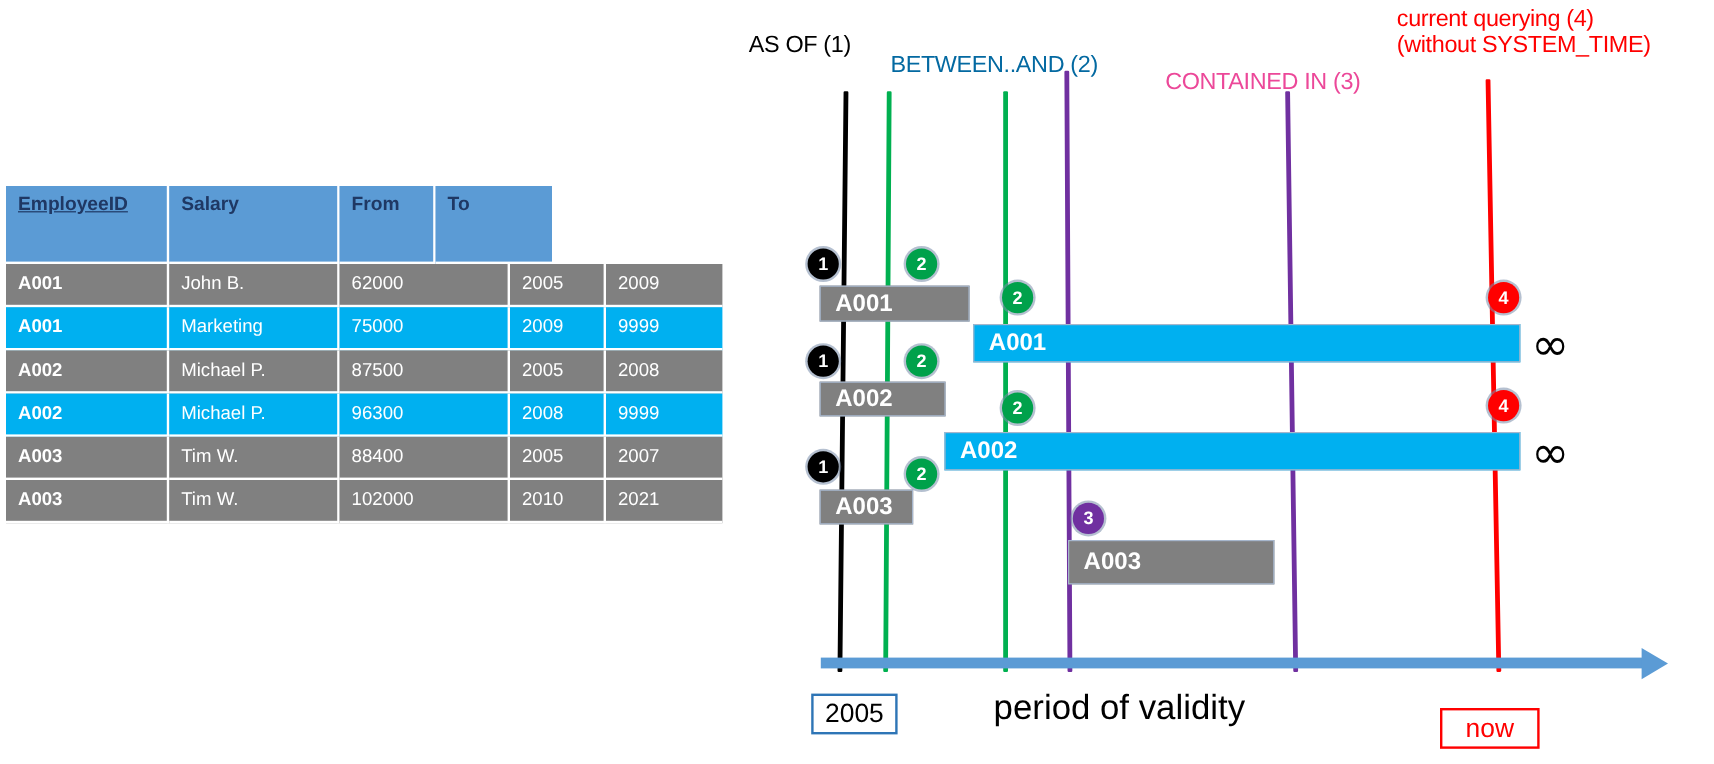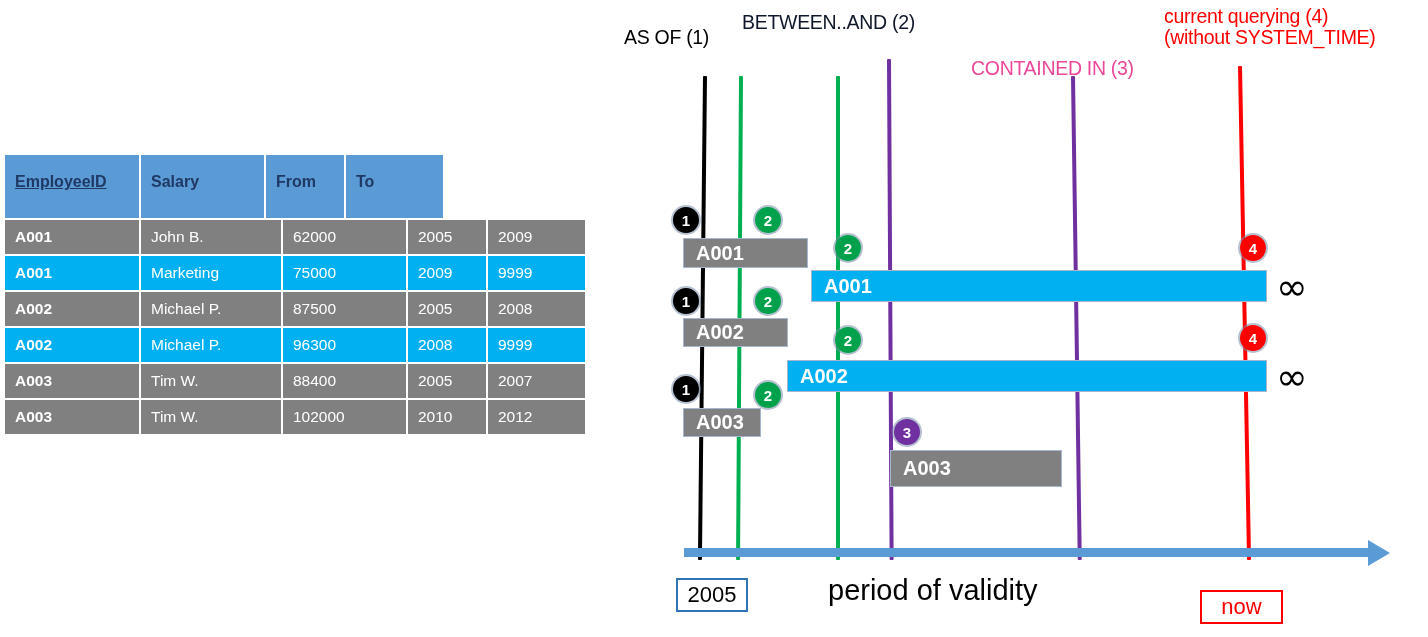--- a/index.html
+++ b/index.html
@@ -22,29 +22,29 @@
     color:#ffffff;
     white-space:nowrap;
     overflow:hidden;
   }
   .trow.header .tcell{
     background:#5b9bd5;
     color:#1f3864;
     font-weight:bold;
     height:65px;
     align-items:flex-start;
-    padding-top:18px;
+    padding-top:7px;
     font-size:16px;
   }
   .trow.header .tcell.underlined span{ text-decoration:underline; }
   .trow.gray  .tcell{background:#808080;height:36px;}
   .trow.cyan  .tcell{background:#00b0f0;height:36px;}
   .tcell.c0{width:136px;font-weight:bold;}
   .tcell.c1{width:142px;}
-  .tcell.c2{width:125px;}
+  .tcell.c2{width:142px;}
   .tcell.c3{width:80px;}
   .tcell.c4{width:97px;border-right:none;}
 
   
   #diagram{position:absolute;left:0;top:0;width:1428px;height:637px;}
   .vline{position:absolute;width:4px;border-radius:1px;}
   .legend{
     position:absolute;white-space:nowrap;font-size:19.5px;
     letter-spacing:-0.3px;
   }
@@ -143,28 +143,28 @@
     <div class="tcell c2">88400</div>
     <div class="tcell c3">2005</div>
     <div class="tcell c4">2007</div>
   </div>
 
   <div class="trow gray">
     <div class="tcell c0">A003</div>
     <div class="tcell c1">Tim W.</div>
     <div class="tcell c2">102000</div>
     <div class="tcell c3">2010</div>
-    <div class="tcell c4">2012</div>
+    <div class="tcell c4">2021</div>
   </div>
 </div>
 
 <div id="diagram">
 
   <div class="legend" style="left:624px;top:26px;color:#000000;">AS OF (1)</div>
-  <div class="legend" style="left:742px;top:11px;color:#0f172a;">BETWEEN..AND (2)</div>
+  <div class="legend" style="left:742px;top:43px;color:#0369a1;">BETWEEN..AND (2)</div>
   <div class="legend" style="left:971px;top:26px;color:#ec4899;margin-top:31px;">CONTAINED IN (3)</div>
   <div class="legend two-line" style="left:1164px;top:6px;color:#ff0000;">
     <div>current querying (4)</div>
     <div>(without SYSTEM_TIME)</div>
   </div>
 
   <div class="vline" style="left:703px;top:76px;height:484px;background:#000000;transform:rotate(0.6deg);transform-origin:top center;"></div>
   <div class="vline" style="left:739px;top:76px;height:484px;background:#00b050;transform:rotate(0.35deg);transform-origin:top center;"></div>
   <div class="vline" style="left:836px;top:76px;height:484px;background:#00b050;transform:rotate(0.0deg);transform-origin:top center;"></div>
   <div class="vline" style="left:887px;top:59px;height:501px;background:#7030a0;transform:rotate(-0.3deg);transform-origin:top center;"></div>

